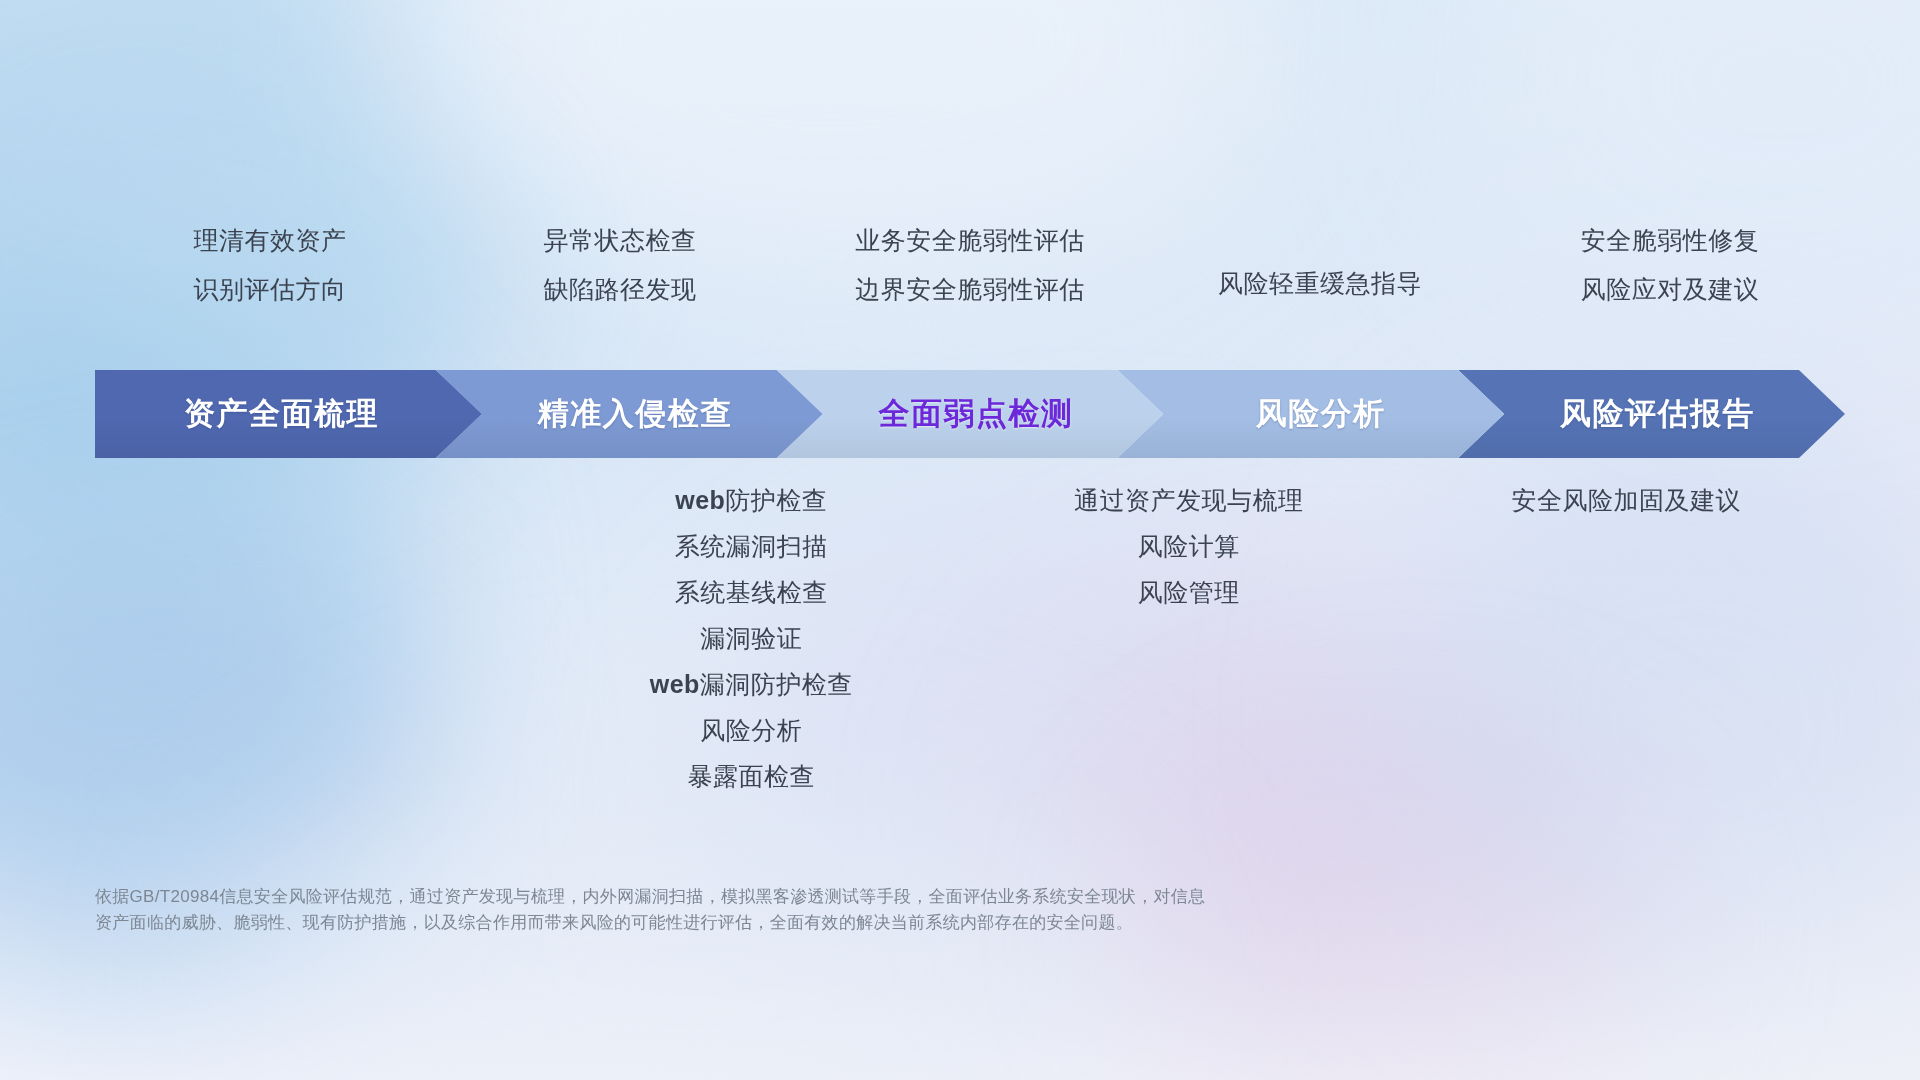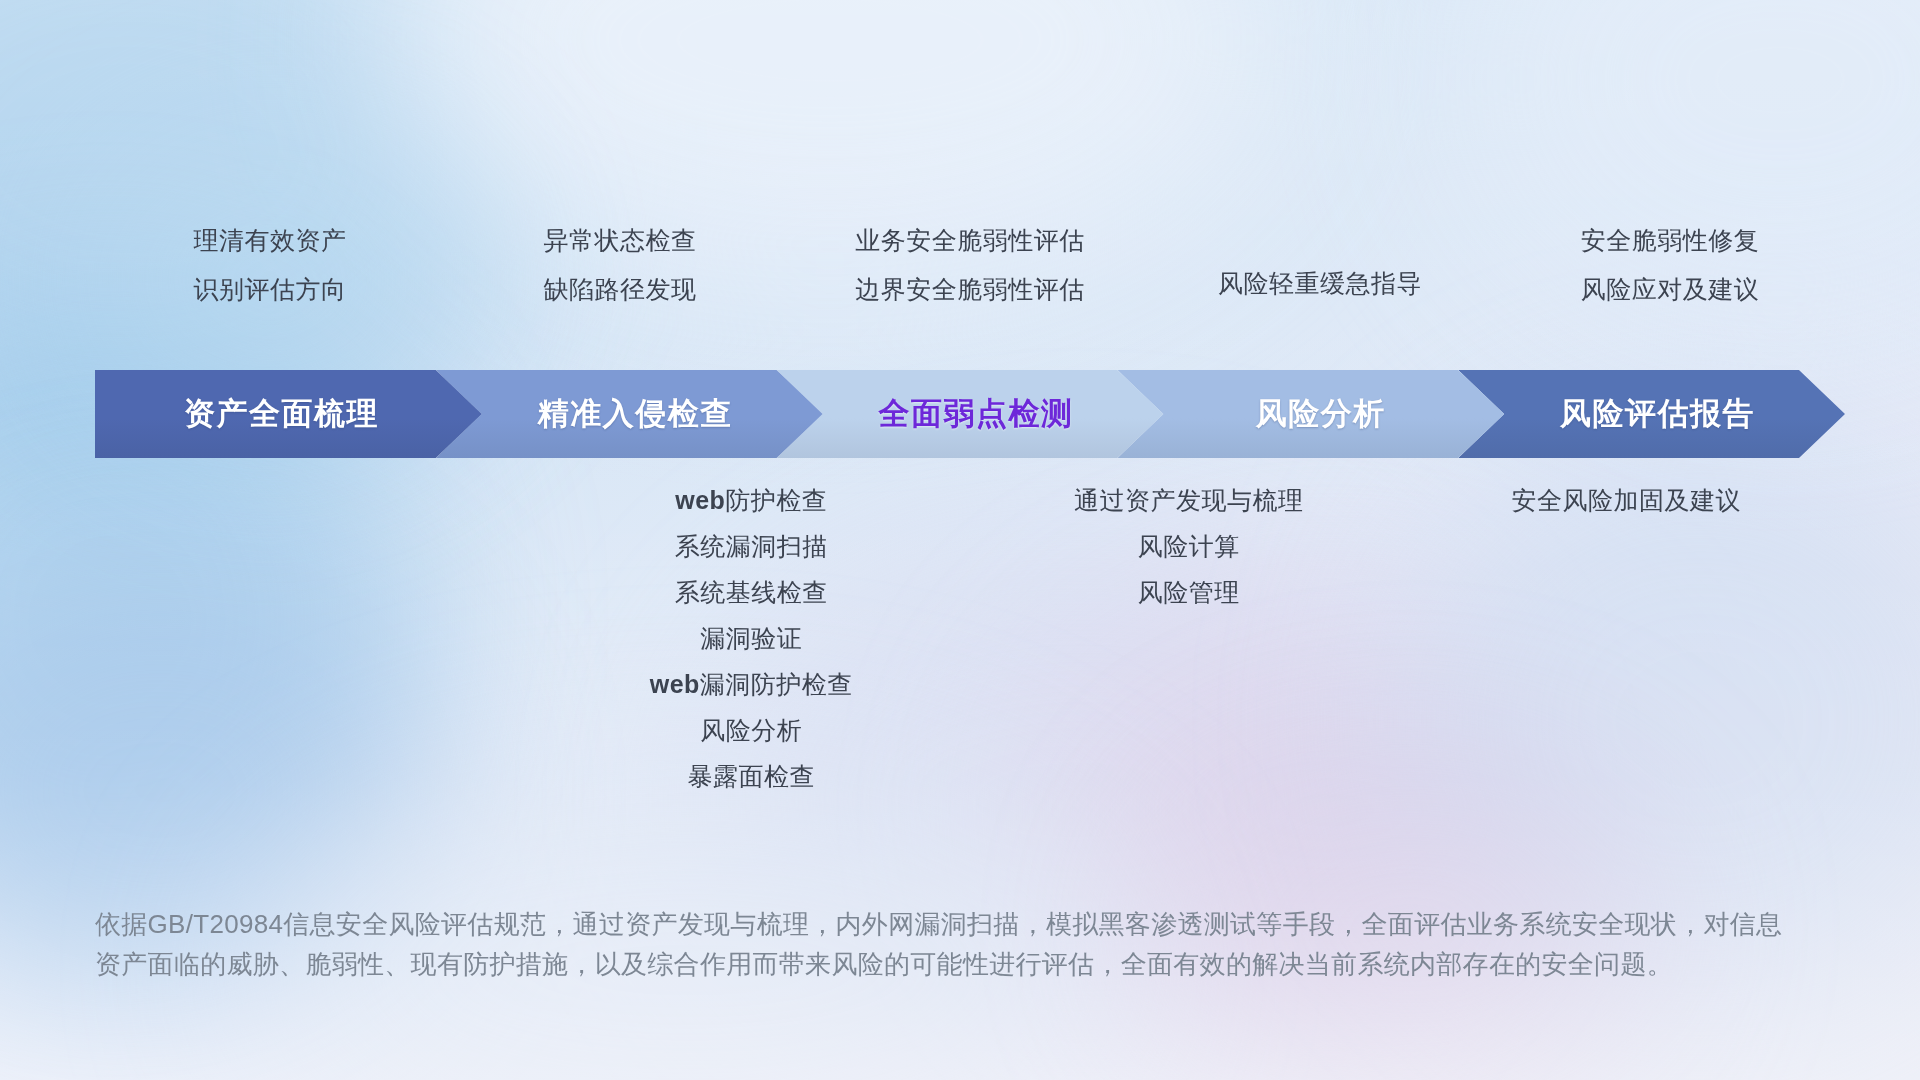--- a/index.html
+++ b/index.html
@@ -78,22 +78,22 @@
   #bot-lists{top:488px;align-items:flex-start;}
   .item{
     font-size:25px;color:#3c4350;line-height:1.0;
     letter-spacing:.5px;white-space:nowrap;text-align:center;
   }
   .item + .item{margin-top:21px;}
   .item b{font-weight:bold;}
 
   
   #footer{
-    position:absolute;left:95px;top:904px;width:1500px;
-    font-size:26px;line-height:1.55;color:#7d8794;letter-spacing:.3px;
+    position:absolute;left:95px;top:884px;width:1500px;
+    font-size:17px;line-height:1.55;color:#7d8794;letter-spacing:.3px;
   }
   #footer div{white-space:nowrap;}
 </style>
 </head>
 <body>
 
 <div id="bg">
   <div class="base"></div>
   <div class="b b1"></div>
   <div class="b b2"></div>

